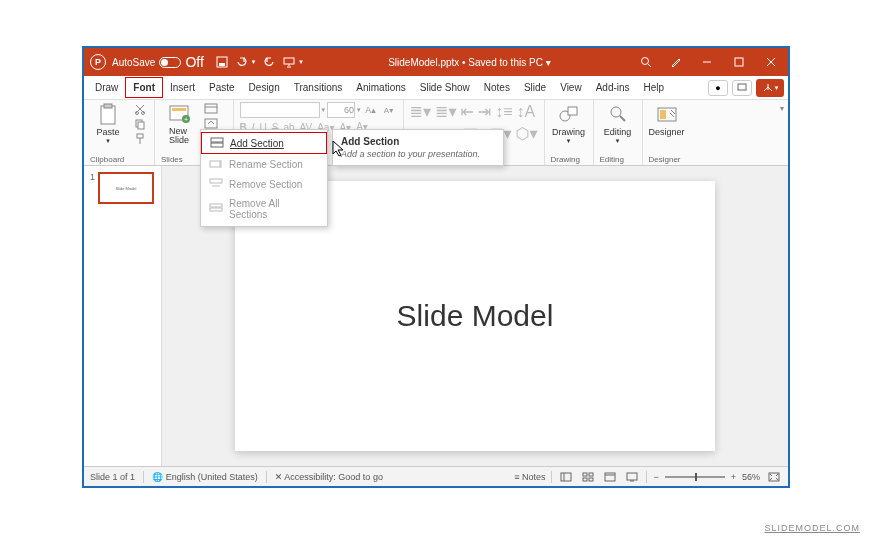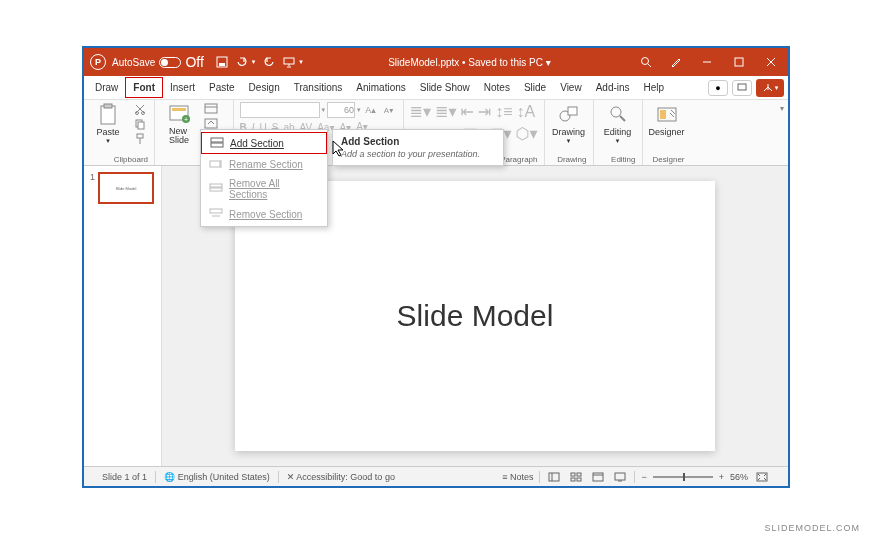--- a/index.html
+++ b/index.html
@@ -18,60 +18,60 @@
 .tabs { height:24px; background:#fff; display:flex; align-items:center; padding:0 4px; border-bottom:1px solid #e0e0e0; font-size:10px; }
 .tab { padding:4px 7px; cursor:pointer; color:#333; }
 .tab.active { border:1.5px solid #d40000; font-weight:600; }
 .tab-right { margin-left:auto; display:flex; gap:4px; align-items:center; }
 .mode-btn { width:20px; height:16px; border:1px solid #ccc; border-radius:3px; display:flex; align-items:center; justify-content:center; font-size:9px; cursor:pointer; }
 .share-btn { width:28px; height:18px; background:#c43e1c; border-radius:3px; display:flex; align-items:center; justify-content:center; cursor:pointer; }
 
 .ribbon { height:66px; background:#fafafa; border-bottom:1px solid #ccc; display:flex; position:relative; }
 .ribbon-group { border-right:1px solid #e0e0e0; padding:2px 6px 0 6px; display:flex; flex-direction:column; }
 .group-content { flex:1; display:flex; align-items:flex-start; gap:6px; }
-.group-label { font-size:8px; color:#666; text-align:right; padding-bottom:1px; }
+.group-label { font-size:8px; color:#666; text-align:left; padding-bottom:1px; }
 .big-btn { display:flex; flex-direction:column; align-items:center; width:36px; cursor:pointer; font-size:9px; color:#333; }
 .big-btn .bi { width:24px; height:24px; display:flex; align-items:center; justify-content:center; margin-bottom:1px; }
 .small-col { display:flex; flex-direction:column; gap:1px; }
 .small-btn { width:16px; height:14px; display:flex; align-items:center; justify-content:center; cursor:pointer; }
 .font-row { display:flex; gap:2px; align-items:center; }
 .font-combo { width:80px; height:16px; border:1px solid #ccc; background:#fff; font-size:9px; padding:0 3px; color:#999; }
 .size-combo { width:28px; height:16px; border:1px solid #ccc; background:#fff; font-size:9px; text-align:right; color:#999; }
 
 .section-btn { border:1.5px solid #d40000; padding:1px; display:flex; align-items:center; gap:2px; cursor:pointer; }
 
 .menu { position:absolute; left:116px; top:81px; width:128px; background:#fff; border:1px solid #ccc; box-shadow:2px 2px 6px rgba(0,0,0,0.2); z-index:10; padding:2px 0; }
-.menu-item { display:flex; align-items:center; gap:6px; padding:4px 8px; font-size:10px; cursor:pointer; color:#999;text-decoration:underline; }
+.menu-item { display:flex; align-items:center; gap:6px; padding:4px 8px; font-size:10px; cursor:pointer; color:#999; }
 .menu-item.enabled { color:#333; }
 .menu-item.highlighted { border:1.5px solid #d40000; text-decoration:underline; }
 .menu-item .mi-icon { width:14px; height:12px; display:flex; align-items:center; justify-content:center; }
 
 .tooltip { position:absolute; left:248px; top:81px; width:172px; background:#fff; border:1px solid #ccc; box-shadow:2px 2px 6px rgba(0,0,0,0.2); padding:6px 8px; z-index:10; }
 .tooltip-title { font-size:10px; font-weight:600; color:#333; margin-bottom:2px; }
 .tooltip-desc { font-size:9px; color:#666;font-style:italic; }
 
 .cursor { position:absolute; left:248px; top:92px; z-index:20; }
 
 .body-area { flex:1; display:flex; background:#f0f0f0; overflow:hidden; }
 .thumbs { width:78px; background:#fff; border-right:1px solid #ddd; padding:6px; }
 .thumb-wrap { display:flex; gap:3px; }
 .thumb-num { font-size:9px; color:#666; }
 .thumb { width:56px; height:32px; border:2px solid #c43e1c; background:#fff; display:flex; align-items:center; justify-content:center; font-size:4px; color:#666; }
 .canvas-wrap { flex:1; display:flex; align-items:center; justify-content:center; padding:12px; }
 .slide { width:480px; height:270px; background:#fff; box-shadow:0 2px 8px rgba(0,0,0,0.2); display:flex; align-items:center; justify-content:center; }
 .slide-text { font-size:30px; color:#333; font-weight:300; }
 
-.statusbar { height:20px; background:#f3f3f3; border-top:1px solid #ccc; display:flex; align-items:center; font-size:9px; color:#555; padding:0 18px; gap:8px; }
+.statusbar { height:20px; background:#f3f3f3; border-top:1px solid #ccc; display:flex; align-items:center; font-size:9px; color:#555; padding:0 6px; gap:8px; }
 .sb-sep { width:1px; height:12px; background:#ccc; }
 .sb-right { margin-left:auto; display:flex; align-items:center; gap:6px; }
 .view-btn { width:16px; height:14px; display:flex; align-items:center; justify-content:center; cursor:pointer; }
 .zoom-slider { width:60px; height:2px; background:#999; position:relative; }
 .zoom-slider::after { content:""; position:absolute; left:50%; top:-3px; width:2px; height:8px; background:#555; }
 
-.watermark { position:absolute; right:10px; bottom:6px; font-size:9px; color:#888; letter-spacing:1px; }
+.watermark { position:absolute; right:10px; bottom:6px; font-size:9px; color:#888; letter-spacing:1px;text-decoration:underline; }
 
 svg { display:block; }
 </style>
 </head>
 <body>
 
 <div class="window">
 
   <div class="titlebar">
     <div class="tb-icon">P</div>
@@ -358,34 +358,34 @@
           <svg width="14" height="12">
             <rect x="1" y="3" width="10" height="6" fill="none" stroke="#bbb"></rect>
             <line x1="12" y1="2" x2="12" y2="10" stroke="#bbb"></line>
           </svg>
         </span>
         <span>Rename Section</span>
       </div>
     <div class="menu-item">
         <span class="mi-icon">
           <svg width="14" height="12">
-            <rect x="1" y="1" width="12" height="3" fill="none" stroke="#bbb"></rect>
-            <rect x="1" y="5" width="12" height="3" fill="none" stroke="#bbb"></rect>
+            <rect x="1" y="1" width="12" height="4" fill="none" stroke="#bbb"></rect>
+            <line x1="3" y1="8" x2="11" y2="8" stroke="#bbb"></line>
           </svg>
         </span>
-        <span>Remove All Sections</span>
+        <span>Remove Section</span>
       </div>
     <div class="menu-item">
         <span class="mi-icon">
           <svg width="14" height="12">
-            <rect x="1" y="1" width="12" height="4" fill="none" stroke="#bbb"></rect>
-            <line x1="3" y1="8" x2="11" y2="8" stroke="#bbb"></line>
+            <rect x="1" y="1" width="12" height="3" fill="none" stroke="#bbb"></rect>
+            <rect x="1" y="5" width="12" height="3" fill="none" stroke="#bbb"></rect>
           </svg>
         </span>
-        <span>Remove Section</span>
+        <span>Remove All Sections</span>
       </div>
   </div>
 
   <div class="tooltip">
     <div class="tooltip-title">Add Section</div>
     <div class="tooltip-desc">Add a section to your presentation.</div>
   </div>
 
   <svg class="cursor" width="14" height="18">
       <path d="M1 1 L1 14 L4 11 L7 16 L9 15 L6 10 L11 10 Z" fill="#fff" stroke="#000" stroke-width="1"></path>

